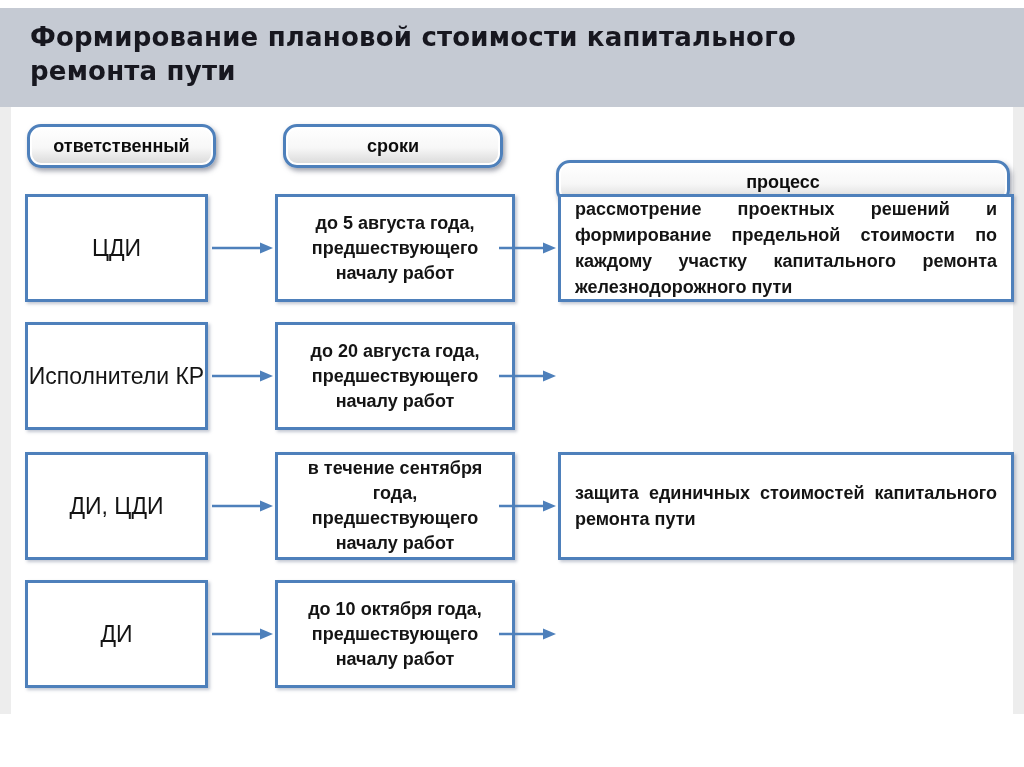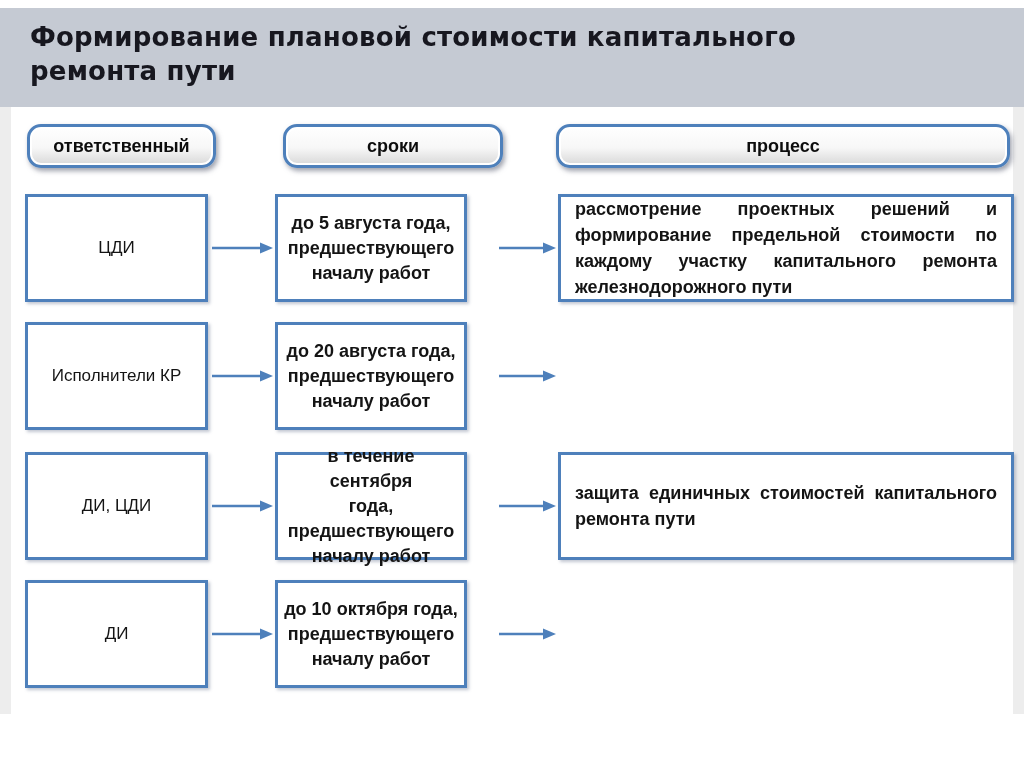--- a/index.html
+++ b/index.html
@@ -26,33 +26,33 @@
   .col-header{
     position:absolute;top:124px;height:38px;
     border:3px solid #4e80bb;border-radius:14px;
     background:linear-gradient(180deg,#ffffff 0%,#f7f7f7 55%,#d8d8d8 100%);
     box-shadow:2px 3px 5px rgba(80,85,105,0.55), inset 0 0 0 2px #ffffff;
     display:flex;align-items:center;justify-content:center;
     font-weight:bold;font-size:18px;color:#0d0d0d;
   }
   .col-header.responsible{left:27px;width:183px;}
   .col-header.terms{left:283px;width:214px;}
-  .col-header.process{left:556px;width:448px;}
+  .col-header.process{left:556px;width:448px;margin-top:36px;}
   
   .row{position:absolute;left:0;width:1024px;height:114px;}
   .fbox{
     position:absolute;top:0;height:108px;
     border:3px solid #4e80bb;background:#ffffff;
     box-shadow:2px 2px 3px rgba(120,130,155,0.45);
     display:flex;align-items:center;justify-content:center;
     color:#141414;box-sizing:border-box;
   }
-  .fbox.responsible{left:25px;width:183px;font-size:17px;font-weight:normal;}
+  .fbox.responsible{left:25px;width:183px;font-size:23px;font-weight:normal;}
   .fbox.term{
-    left:275px;width:192px;font-size:18px;font-weight:bold;
+    left:275px;width:240px;font-size:18px;font-weight:bold;
     text-align:center;line-height:25px;white-space:pre-line;padding:2px 6px;
   }
   .fbox.process{left:558px;width:456px;font-size:18px;font-weight:bold;padding:4px 14px;}
   .fbox.process .ptext{
     width:100%;line-height:26px;text-align:justify;text-align-last:left;
   }
   .arrow{position:absolute;top:0;height:108px;display:flex;align-items:center;}
   .arrow.a1{left:212px;width:61px;}
   .arrow.a2{left:499px;width:57px;}
   .arrow svg{width:100%;height:14px;display:block;}

